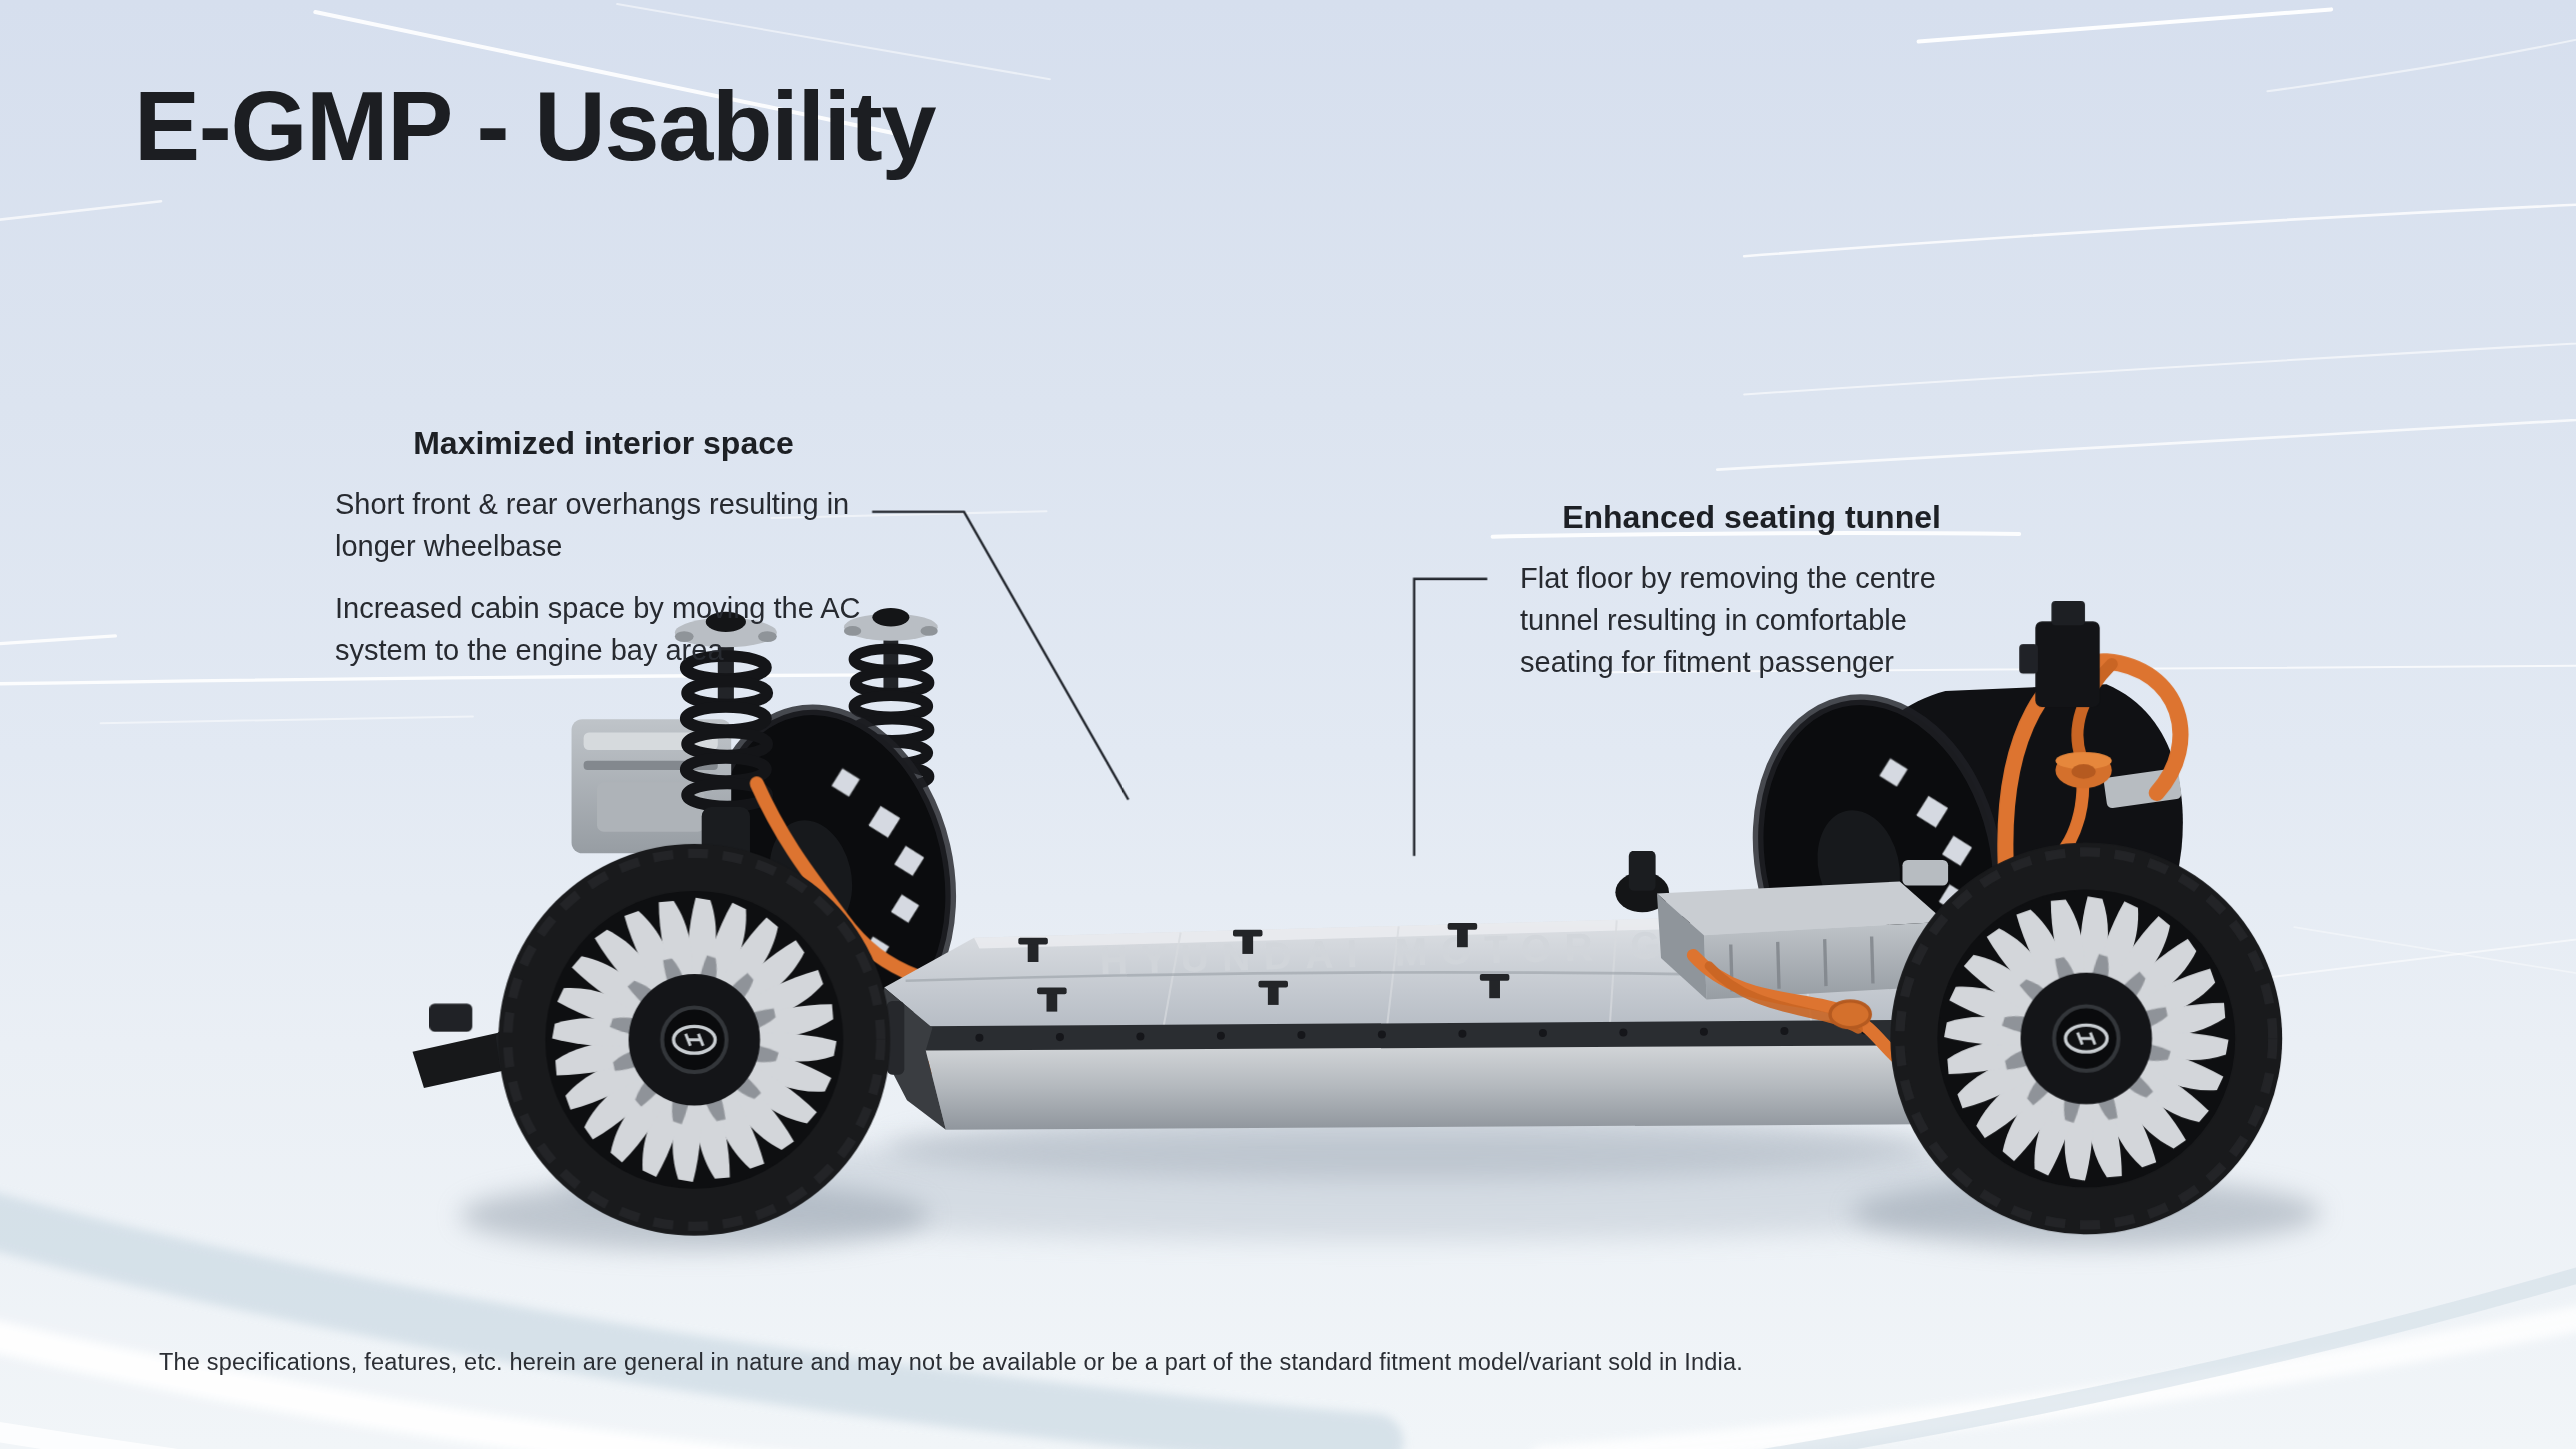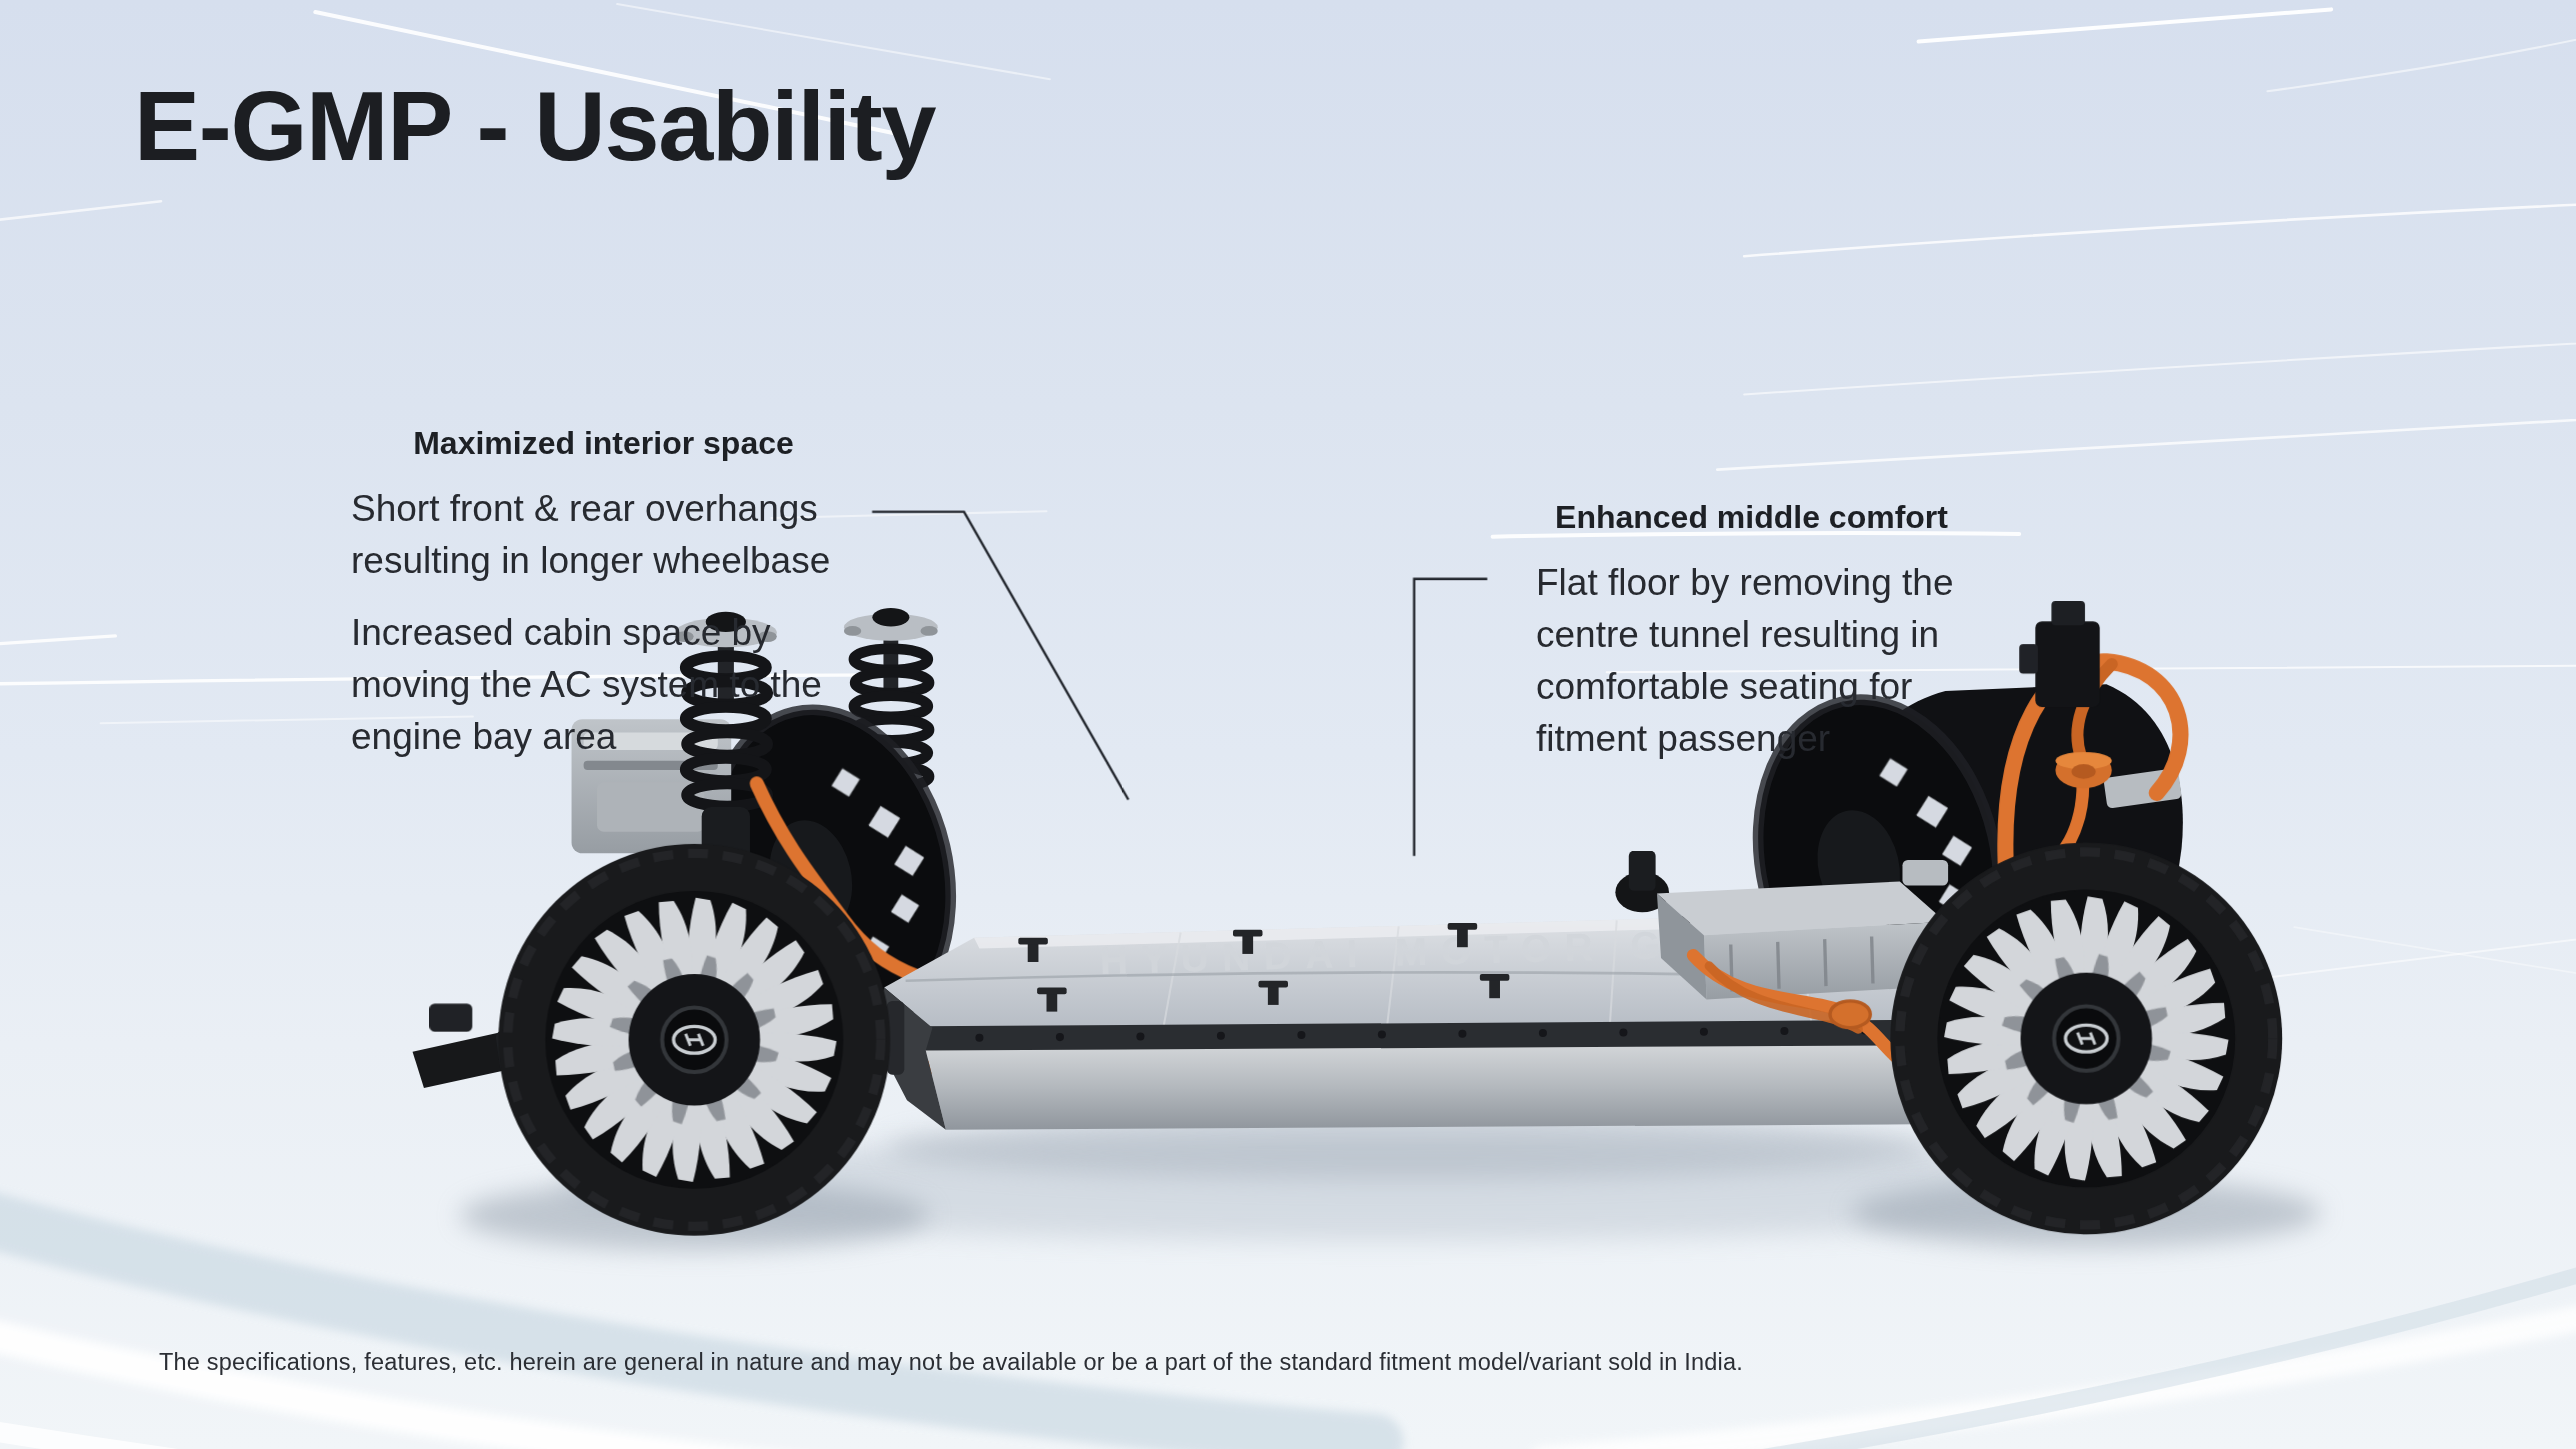--- a/index.html
+++ b/index.html
@@ -8,21 +8,21 @@
     font-family:"Liberation Sans","DejaVu Sans",sans-serif;
     background:linear-gradient(180deg,#d6dfee 0%,#dce4f0 28%,#e2e9f3 52%,#eaeff5 72%,#f1f5f8 100%);
   }
   svg.scene{position:absolute;left:0;top:0;width:2576px;height:1449px;display:block;}
   .page-title{
     position:absolute;left:134px;top:69px;margin:0;
     font-size:99px;font-weight:bold;letter-spacing:-1.3px;color:#1c1e22;
   }
   .callout{position:absolute;color:#272a30;}
   .callout .co-head{font-size:32px;font-weight:bold;color:#1d2025;line-height:39px;margin:0 0 2.7px 0;text-align:center;}
-  .callout p{font-size:37px;font-weight:normal;line-height:52px;margin:16px;}
+  .callout p{font-size:29px;font-weight:normal;line-height:42px;margin:0;}
   .callout p + p{margin-top:20px;}
   .callout-left{left:335px;top:424px;width:537px;}
   .callout-right{left:1520px;top:498px;width:463px;}
   .footnote{
     position:absolute;left:146px;top:1336px;margin:13px;
     font-size:23.5px;color:#2b2e34;letter-spacing:0.2px;
   }
   .emboss-text{
     font-family:"Liberation Sans","DejaVu Sans",sans-serif;
     font-size:58px;font-weight:bold;letter-spacing:20px;
@@ -299,20 +299,20 @@
 
   <h1 class="page-title">E-GMP - Usability</h1>
 
   <div class="callout callout-left">
     <p class="co-head">Maximized interior space</p>
     <p>Short front &amp; rear overhangs resulting in longer wheelbase</p>
     <p>Increased cabin space by moving the AC system to the engine bay area</p>
   </div>
 
   <div class="callout callout-right">
-    <p class="co-head">Enhanced middle comfort</p>
+    <p class="co-head">Enhanced seating tunnel</p>
     <p>Flat floor by removing the centre tunnel resulting in comfortable seating for fitment passenger</p>
   </div>
 
   <p class="footnote">The specifications, features, etc. herein are general in nature and may not be available or be a part of the standard fitment model/variant sold in India.</p>
 
 </div>
 
 
 </body></html>

